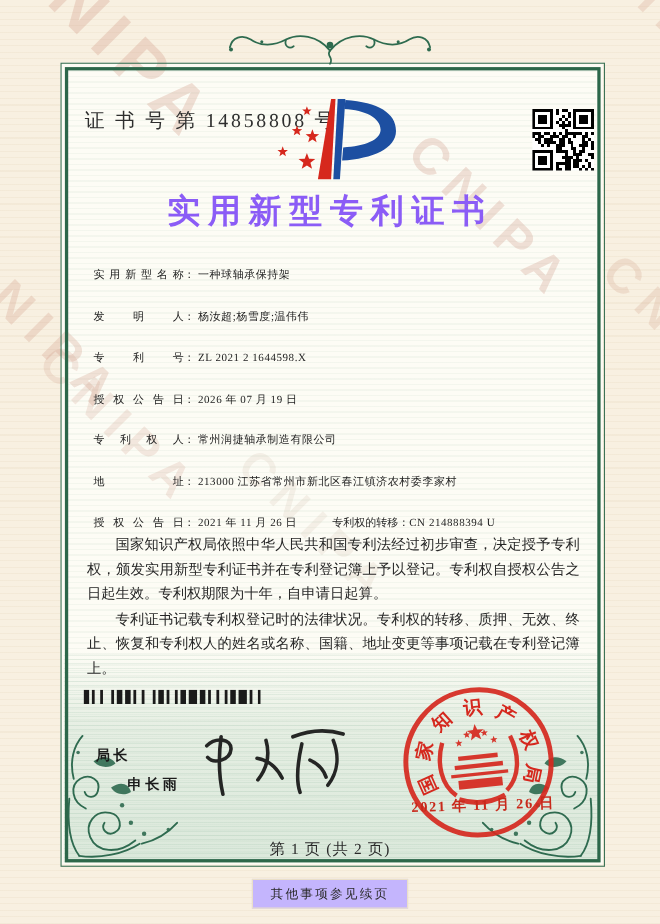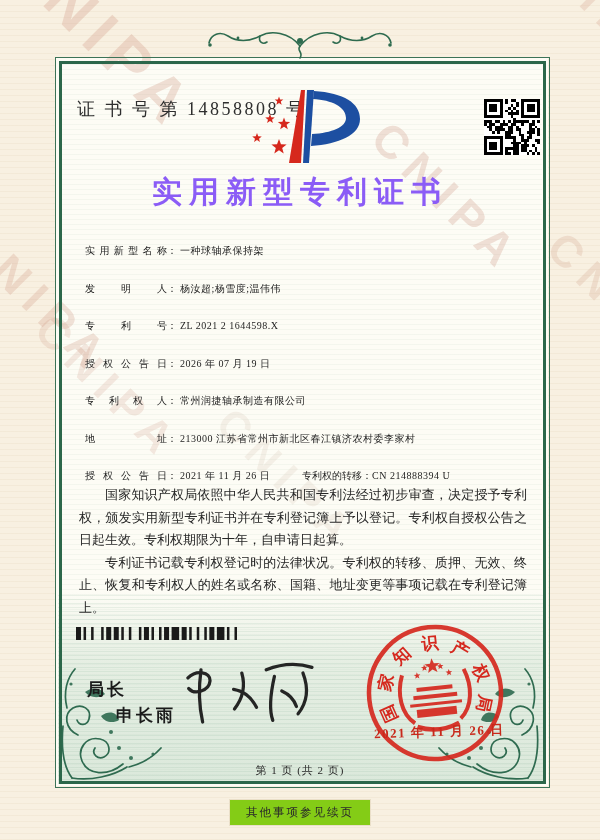--- a/index.html
+++ b/index.html
@@ -47,31 +47,31 @@
   .frow{position:relative;line-height:15px;margin-bottom:22.5px;white-space:nowrap;}
   .flabel{display:inline-block;width:82px;text-align:justify;text-align-last:justify;color:#222;}
   .fcolon{margin:0 3px 0 0;}
   .fvalue{letter-spacing:.5px;color:#1d1d1d;}
   .grant2{position:absolute;left:217px;top:0;}
   .paras{position:absolute;left:79px;top:484px;width:448px;font-size:13px;line-height:22.5px;
          text-align:justify;color:#262626;}
   .paras p{margin:0;text-indent:2em;}
   .barcode{position:absolute;left:76px;top:627px;width:161px;height:13px;}
   .officer{position:absolute;left:87px;font-family:Liberation Serif, serif;
-           font-size:17px;font-weight:600;letter-spacing:3px;color:#1b1b1b;}
+           font-size:13px;font-weight:600;letter-spacing:3px;color:#1b1b1b;}
   .officer.t{top:678px;}
   .officer.n{top:704px;margin-left:29px;}
   .signature{position:absolute;left:170px;top:650px;width:155px;height:82px;}
   .seal-wrap{position:absolute;left:364px;top:622px;width:142px;height:142px;transform:rotate(-6deg);z-index:5;}
   .seal-date{position:absolute;left:374px;top:723px;font-size:13px;font-weight:bold;color:#c8291b;
              letter-spacing:1.5px;z-index:6;transform:rotate(-2deg);}
-  .page-info{position:absolute;left:0;right:0;top:763px;text-align:center;font-size:11px;
+  .page-info{position:absolute;left:0;right:0;top:763px;text-align:center;font-size:14px;
              letter-spacing:1px;color:#2a2a2a;z-index:4;}
   .note-wrap{position:absolute;left:0;right:0;top:799px;text-align:center;z-index:4;}
-  .note{display:inline-block;padding:5px 16px;background:#84cc16;border:1px solid #eadfc9;
+  .note{display:inline-block;padding:5px 16px;background:#c4b5fd;border:1px solid #eadfc9;
         font-size:11.5px;letter-spacing:2px;color:#2a2a2a;}
 </style>
 </head>
 <body>
 
 <div class="paper"></div>
 <div class="band"></div>
 
 <div class="wm w1">CNIPA</div>
 <div class="wm w2">CNIPA</div>

